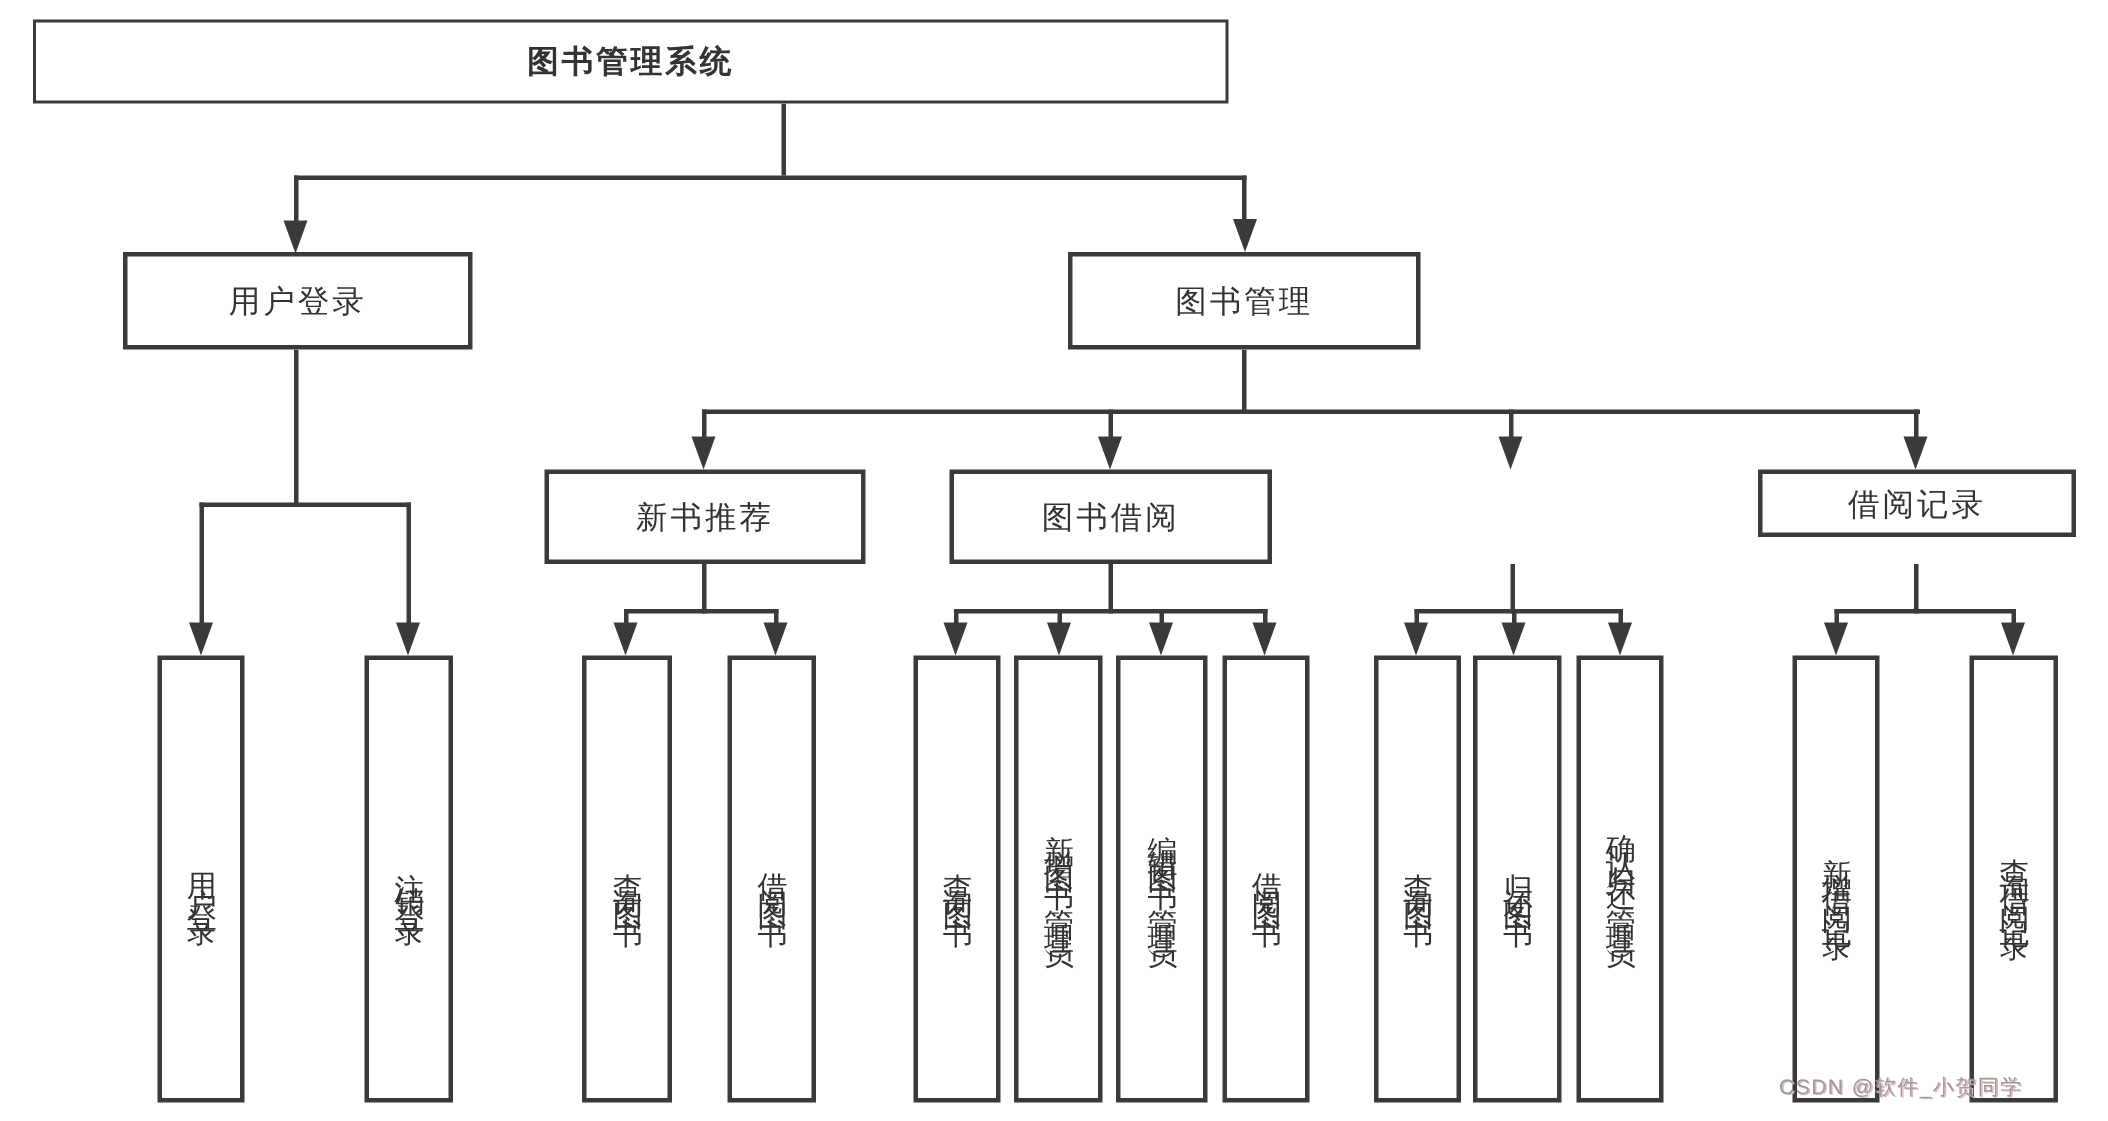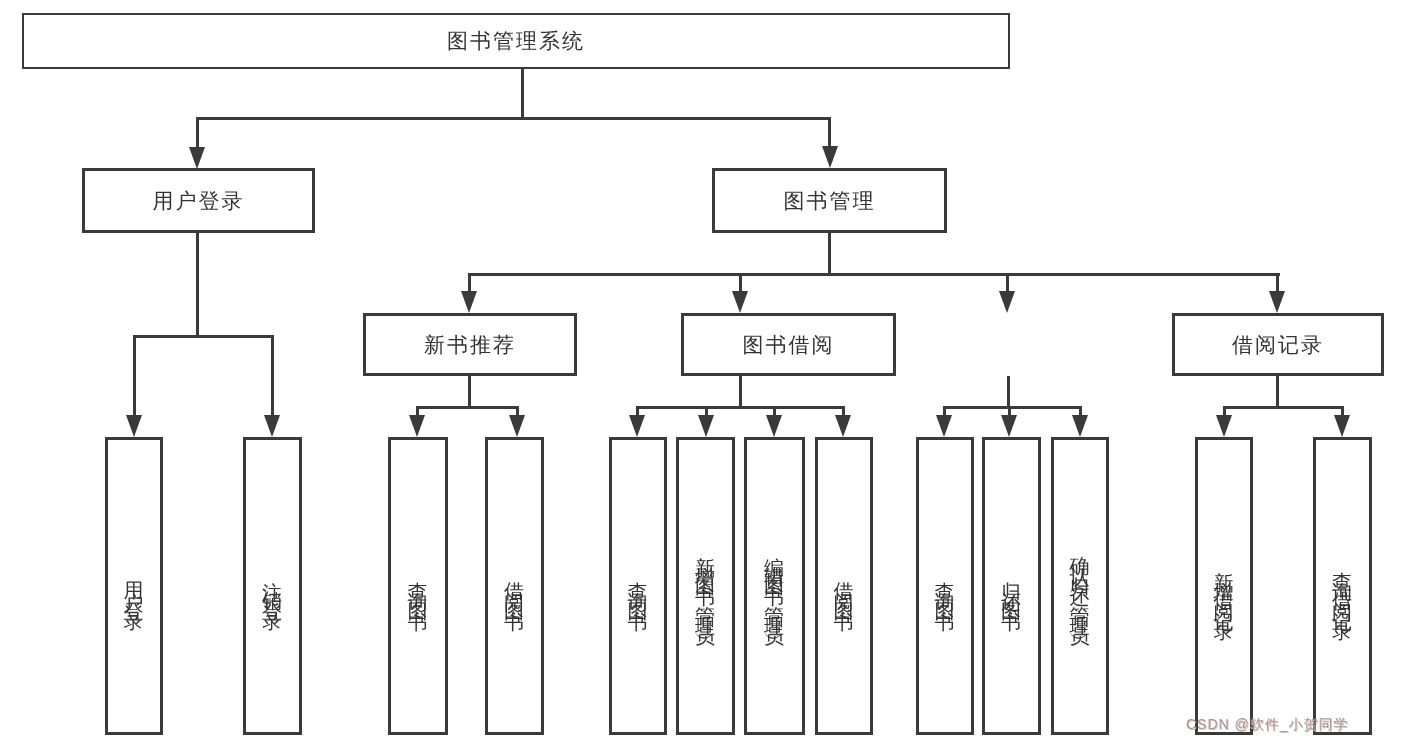--- a/index.html
+++ b/index.html
@@ -127,32 +127,32 @@
   <div class="vl" style="left:1079px; top:406px; height:12px;"></div>
   <div class="ah" style="left:1072px; top:415px;"></div>
 
   <div class="vl" style="left:1276px; top:376px; height:33px;"></div>
   <div class="hl" style="left:1223px; top:406px; width:121px;"></div>
   <div class="vl" style="left:1223px; top:406px; height:12px;"></div>
   <div class="ah" style="left:1216px; top:415px;"></div>
   <div class="vl" style="left:1341px; top:406px; height:12px;"></div>
   <div class="ah" style="left:1334px; top:415px;"></div>
 
-  <div class="box root" style="left:22px; top:13px; width:988px; height:56px;">图书管理系统</div>
+  <div class="box root" style="left:22px; top:13px; width:797px; height:56px;font-weight:bold;">图书管理系统</div>
 
   <div class="box" style="left:82px; top:168px; width:233px; height:65px;">用户登录</div>
 
   <div class="box" style="left:712px; top:168px; width:235px; height:65px;">图书管理</div>
 
   <div class="box" style="left:363px; top:313px; width:214px; height:63px;">新书推荐</div>
 
-  <div class="box" style="left:633px; top:313px; width:215px; height:63px;margin-left:48px;">图书借阅</div>
+  <div class="box" style="left:633px; top:313px; width:215px; height:63px;">图书借阅</div>
 
 
-  <div class="box" style="left:1172px; top:313px; width:212px; height:63px;">借阅记录</div>
+  <div class="box" style="left:1172px; top:313px; width:212px; height:45px;">借阅记录</div>
 
   <div class="vbox" style="left:105px; top:437px; width:58px; height:298px;">
     <span>用户登录</span>
   </div>
   <div class="vbox" style="left:243px; top:437px; width:59px; height:298px;">
     <span>注销登录</span>
   </div>
 
   <div class="vbox" style="left:388px; top:437px; width:60px; height:298px;">
     <span>查询图书</span>

